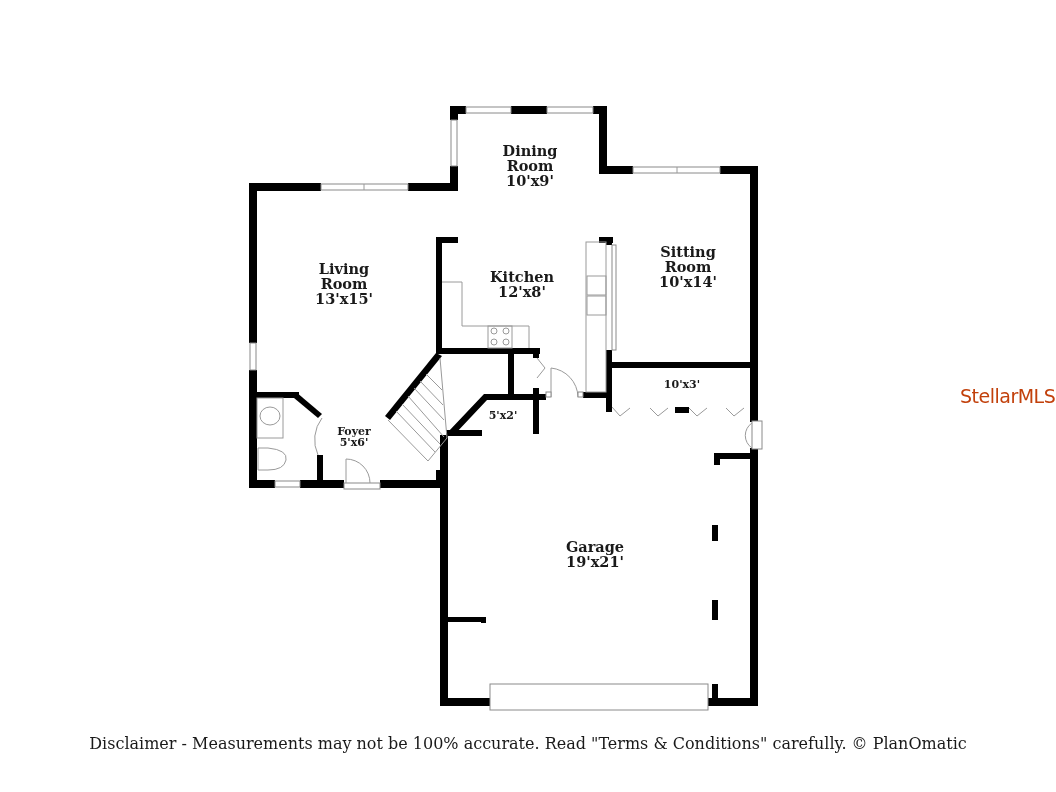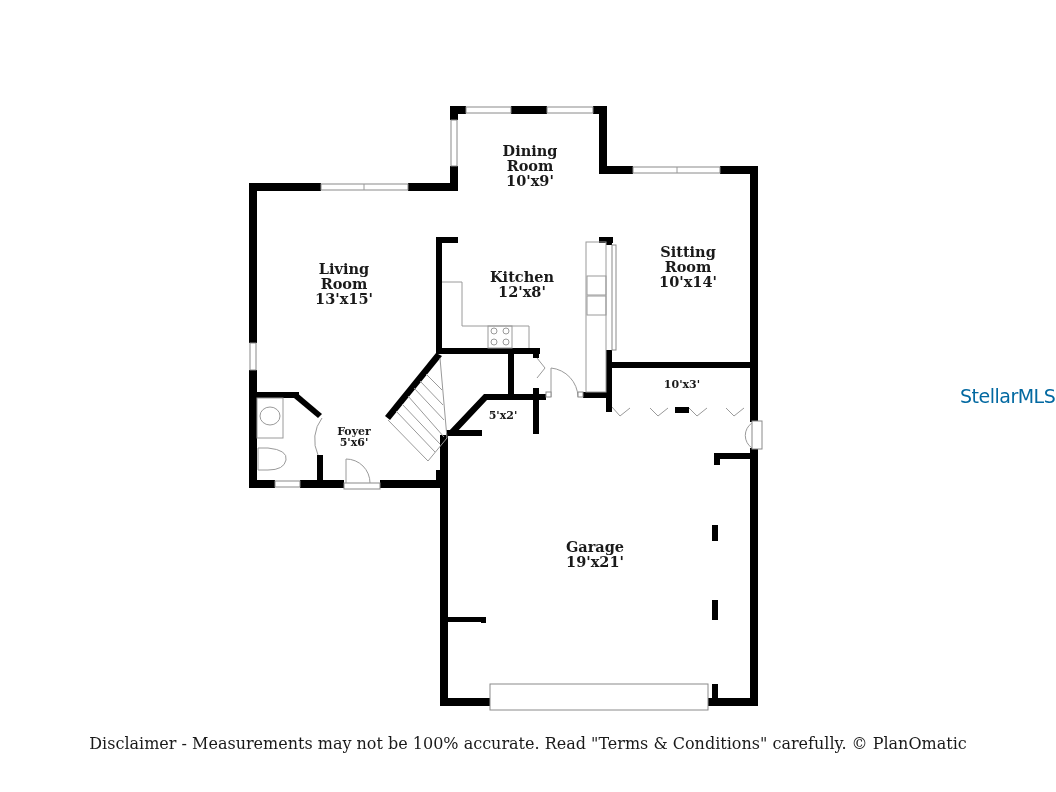--- a/index.html
+++ b/index.html
@@ -4,21 +4,21 @@
 <style>
   html, body { margin: 0; padding: 0; background: #ffffff; }
   body { width: 1056px; height: 792px; position: relative; overflow: hidden; font-family: "DejaVu Serif", "Liberation Serif", serif; }
   #plan { position: absolute; left: 0; top: 0; width: 1056px; height: 792px; }
   .wall { fill: #000000; }
   .thin { fill: none; stroke: #9a9a9a; stroke-width: 1; }
   .win  { fill: #ffffff; stroke: #8a8a8a; stroke-width: 1; }
   .label { font-family: "DejaVu Serif", "Liberation Serif", serif; font-weight: bold; fill: #1a1a1a; text-anchor: middle; }
   .small-label { font-family: "DejaVu Serif", "Liberation Serif", serif; font-weight: bold; fill: #1a1a1a; text-anchor: middle; }
   .disclaimer { position: absolute; left: 0; width: 1056px; top: 734px; text-align: center; font-family: "DejaVu Serif", "Liberation Serif", serif; font-size: 16px; color: #1a1a1a; }
-  .watermark { position: absolute; left: 960px; top: 385px; font-family: "DejaVu Sans", "Liberation Sans", sans-serif; font-size: 19px; color: #0369a1; letter-spacing: -0.5px; }
+  .watermark { position: absolute; left: 960px; top: 385px; font-family: "DejaVu Sans", "Liberation Sans", sans-serif; font-size: 19px; color: #c2410c; letter-spacing: -0.5px; }
 </style>
 </head>
 <body>
 
 <svg id="plan" viewBox="0 0 1056 792" xmlns="http://www.w3.org/2000/svg">
 
   <g>
 
     <rect class="wall" x="249" y="183" width="72" height="8"></rect>
     <rect class="wall" x="408" y="183" width="50" height="8"></rect>

